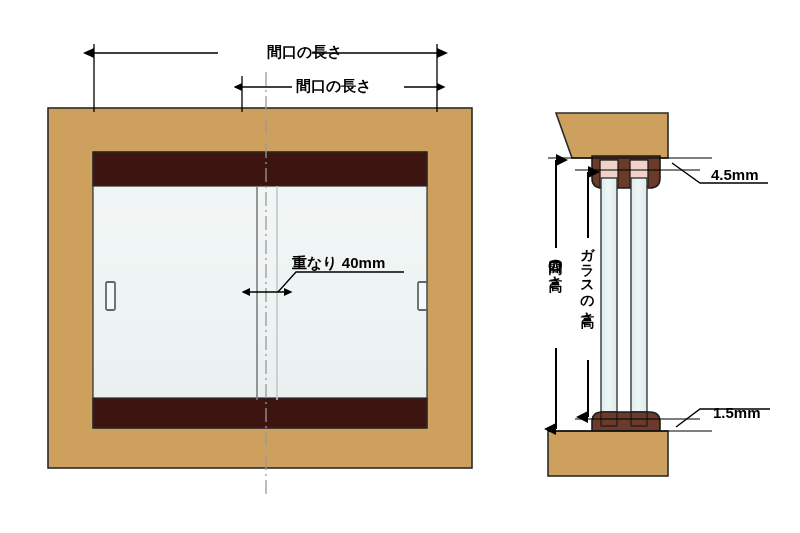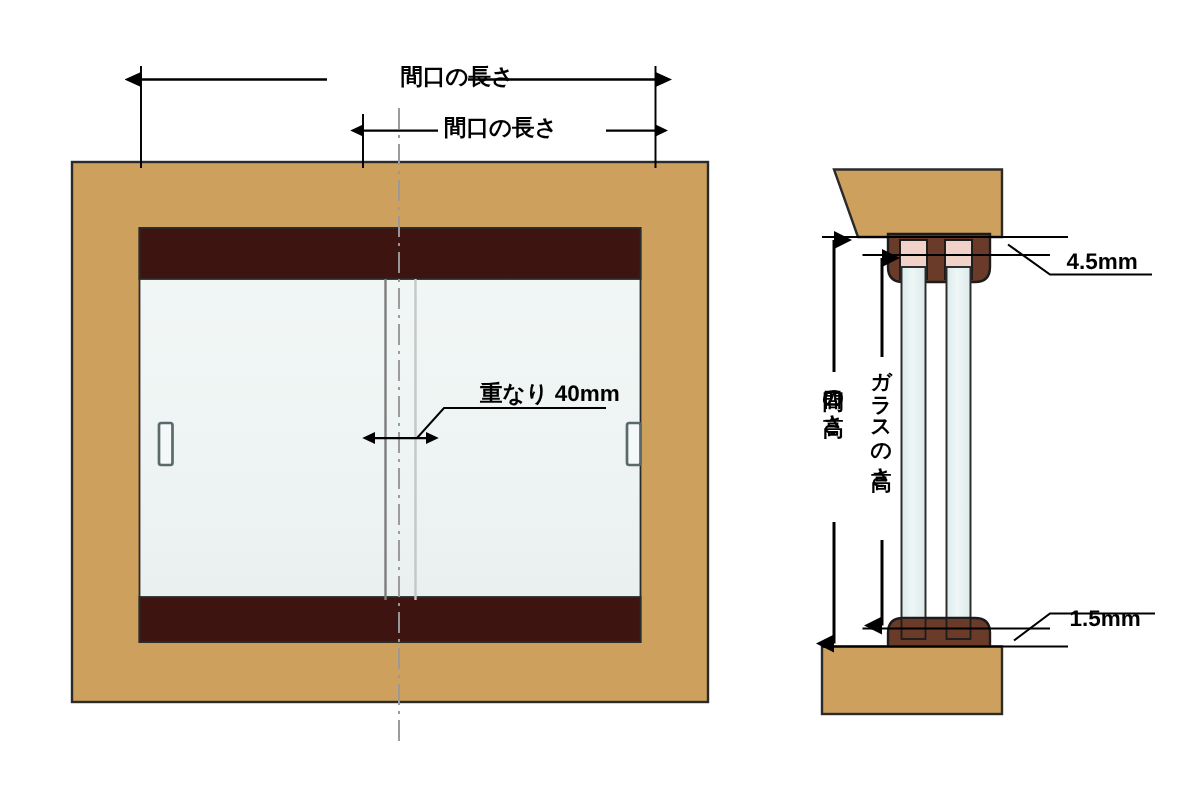--- a/index.html
+++ b/index.html
@@ -140,21 +140,21 @@
       <g>
         <polyline points="676,427 700,409 770,409" fill="none" stroke="#000" stroke-width="1.4"></polyline>
       </g>
     </g>
   </svg>
 
   <div class="lbl lbl-h" style="left:219px;top:44px;padding-left:48px;">間口の長さ</div>
 
   <div class="lbl lbl-h" style="left:296px;top:78px;">間口の長さ</div>
 
-  <div class="lbl lbl-h" style="left:292px;top:255px;margin-left:28px;">重なり 40mm</div>
+  <div class="lbl lbl-h" style="left:292px;top:255px;">重なり 40mm</div>
 
   <div class="lbl lbl-v" style="left:549px;top:250px;">間口の高さ</div>
 
   <div class="lbl lbl-v" style="left:581px;top:238px;">ガラスの高さ</div>
 
   <div class="lbl lbl-mm" style="left:711px;top:167px;">4.5mm</div>
 
   <div class="lbl lbl-mm" style="left:713px;top:393px;margin-top:12px;">1.5mm</div>
 </div>
 

